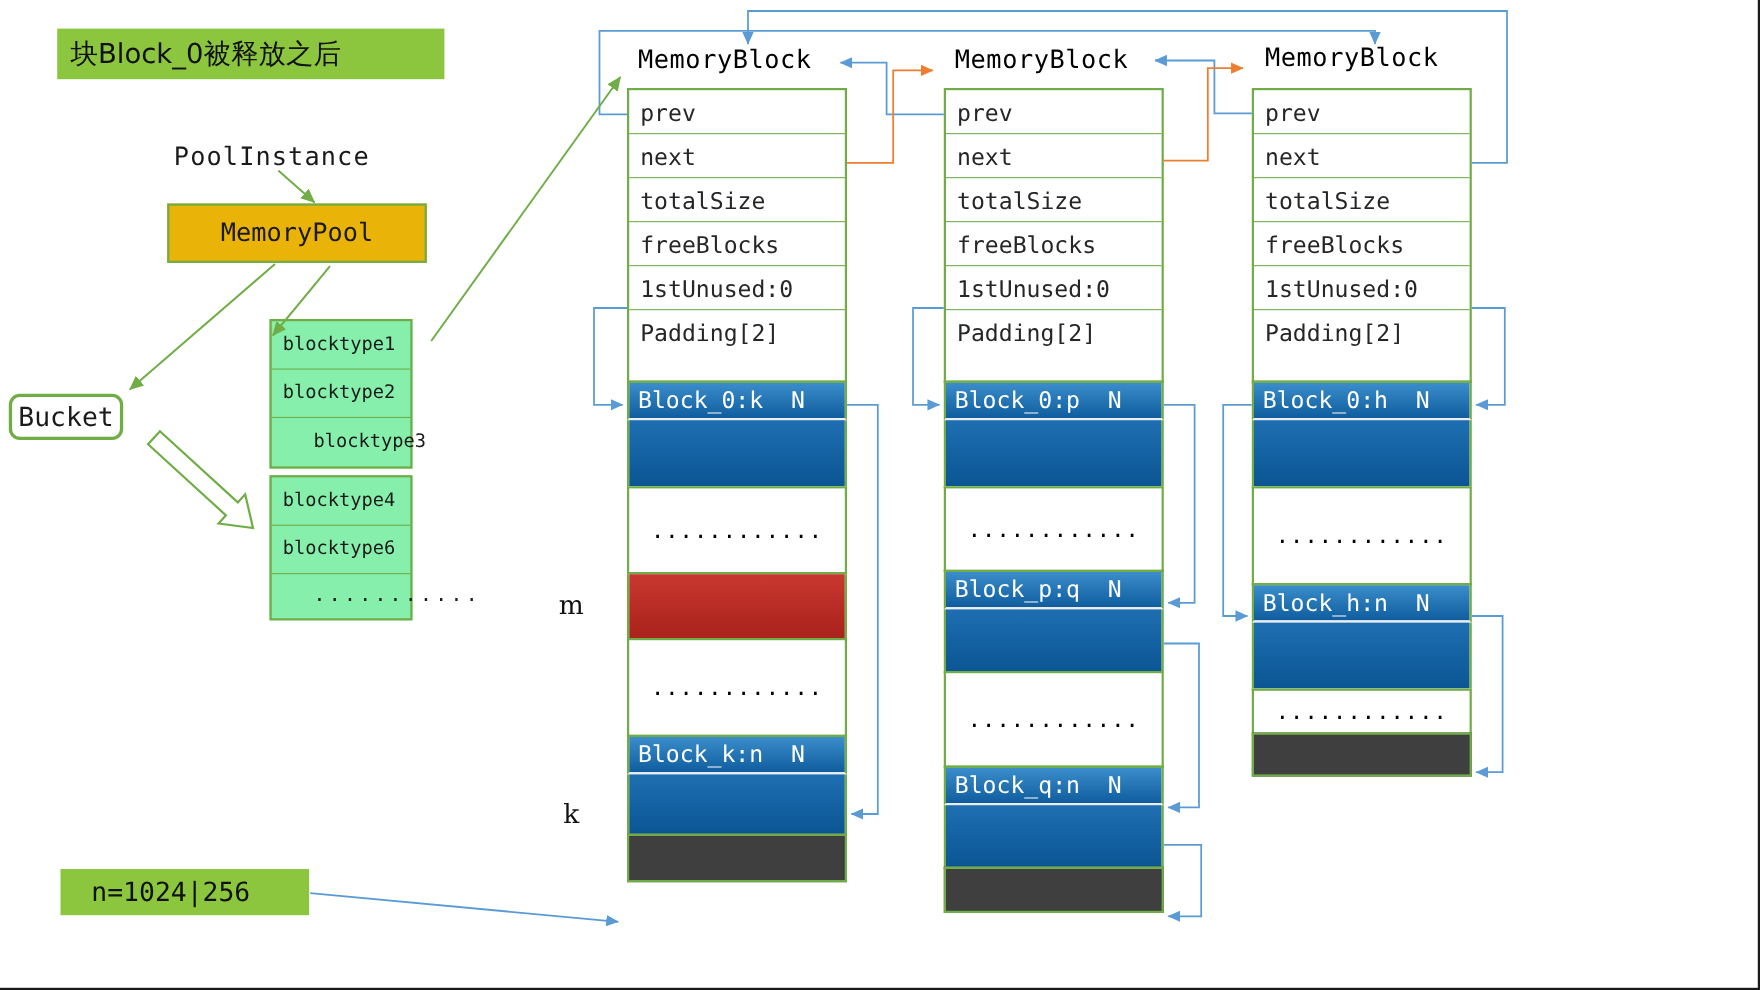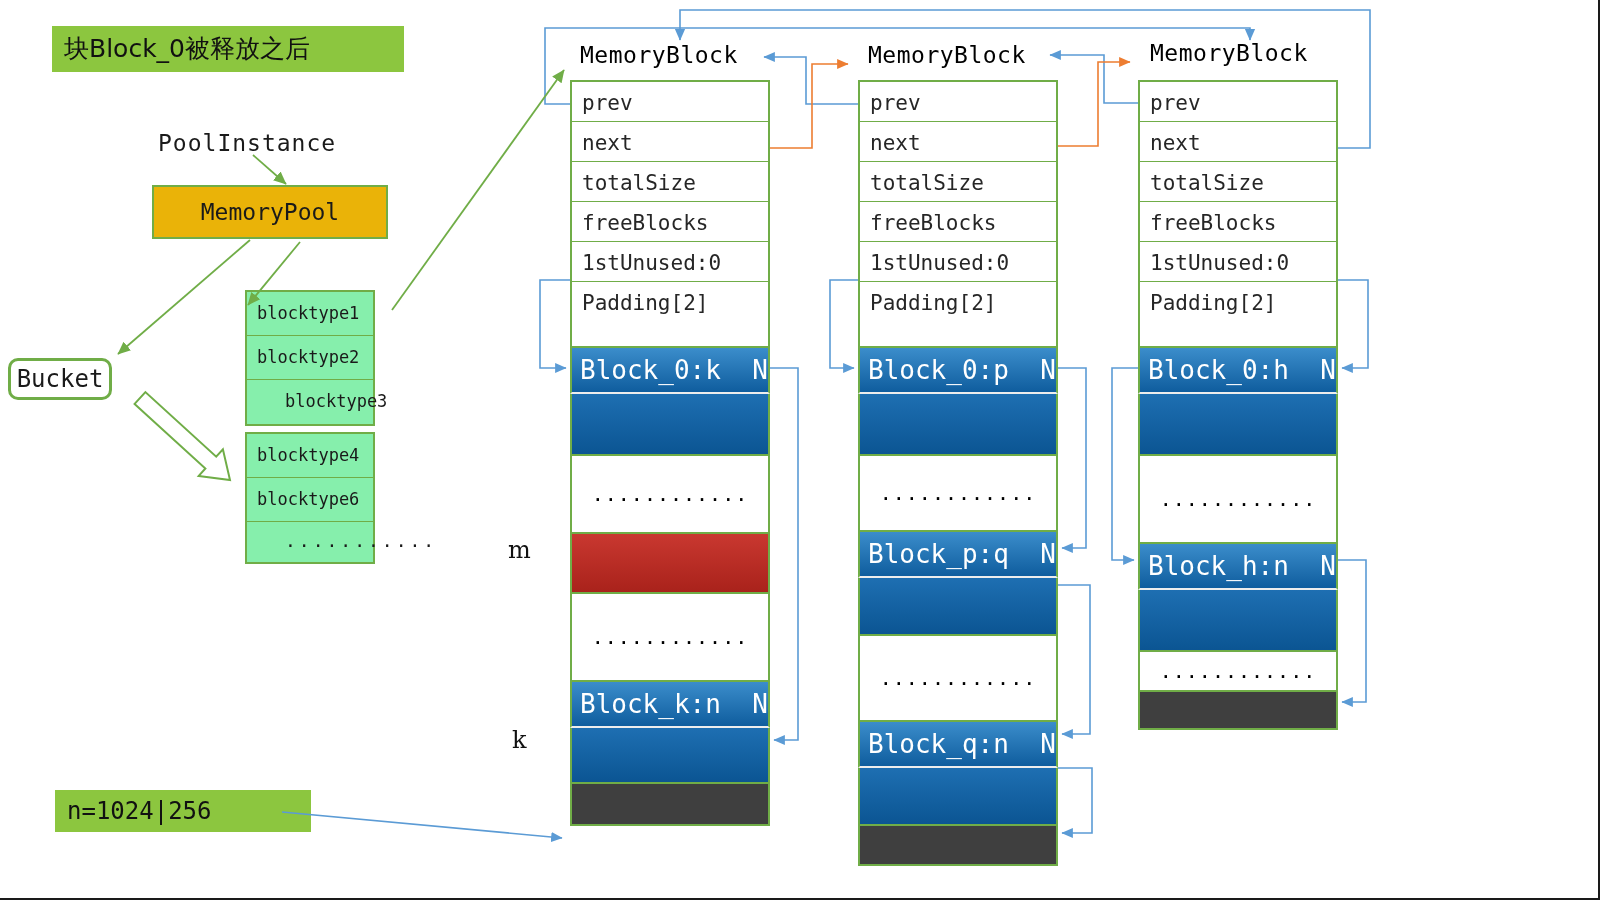--- a/index.html
+++ b/index.html
@@ -7,33 +7,33 @@
   }
   *{margin:0;padding:0;box-sizing:border-box;}
   body{background:#fff;font-family:"DejaVu Sans Mono","Liberation Mono",monospace;}
   .canvas{position:relative;width:1600px;height:900px;background:#fff;overflow:hidden;border-right:2px solid #1a1a1a;border-bottom:2px solid #1a1a1a;}
   .abs{position:absolute;}
   .green-box{background:var(--gf);color:#111;}
   .title-box{left:52px;top:26px;width:352px;height:46px;font-size:25px;line-height:46px;padding-left:12px;font-family:"DejaVu Sans","Liberation Sans",sans-serif;}
   .pool-instance{left:158px;top:130px;font-size:23px;letter-spacing:1px;color:#1a1a1a;text-align:center;}
   .memory-pool{left:152px;top:185px;width:236px;height:54px;border:2px solid var(--gl);display:flex;align-items:center;justify-content:center;font-size:23px;color:#1a1a1a;background:#eab308;}
   .bucket{left:8px;top:358px;width:104px;height:42px;border:3px solid var(--gl);border-radius:10px;display:flex;align-items:center;justify-content:center;font-size:24px;color:#1a1a1a;background:#fff;}
-  .n-box{left:55px;top:790px;width:256px;height:42px;font-size:24px;line-height:42px;padding-left:12px;}
+  .n-box{left:55px;top:790px;width:226px;height:42px;font-size:24px;line-height:42px;padding-left:28px;}
   .btlist{position:absolute;width:130px;border:2px solid var(--gl);background:#86efac;}
   .btrow{height:44px;line-height:42px;padding-left:10px;font-size:17px;color:#1a1a1a;border-bottom:1px solid var(--gl);}
   .btrow:last-child{border-bottom:none;margin-left:28px;}
   .btrow.dots{font-size:18px;letter-spacing:3px;height:40px;line-height:38px;}
   .row-label{position:absolute;font-family:"DejaVu Serif","Liberation Serif",serif;font-size:24px;color:#111;}
   .col-title{position:absolute;font-size:23px;color:#000;letter-spacing:.5px;}
   .memcol{position:absolute;width:200px;}
   .fields{width:200px;height:268px;border:2px solid var(--gl);background:#fff;}
   .field{height:40px;line-height:42px;padding-left:10px;font-size:21px;color:#262626;border-bottom:1px solid var(--gl);}
   .field:last-child{border-bottom:none;}
   .seg{width:200px;border:2px solid var(--gl);margin-top:-2px;}
-  .hdr{height:48px;display:flex;align-items:center;padding:0 8px;color:#fff;font-size:26px;white-space:pre;}
+  .hdr{height:36px;display:flex;align-items:center;padding:0 8px;color:#fff;font-size:21px;white-space:pre;}
   .hdr.blue{background:linear-gradient(180deg,#3B8DCB,#0F5D9E);border-bottom:2px solid #EDEDED;}
   .hdr.red{background:linear-gradient(180deg,#E05A50,#BF2F27);border-bottom:2px solid #EDEDED;}
   .bdy{margin-top:0;border-top:none;}
   .bdy.blue{background:linear-gradient(180deg,#1E6FB2,#0B5593);}
   .bdy.red{background:linear-gradient(180deg,#C93830,#A9221B);}
   .gap{background:#fff;display:flex;align-items:center;justify-content:center;font-size:20px;color:#000;letter-spacing:1px;}
   .footer{background:#3F3F3F;}
   .overlay{position:absolute;left:0;top:0;z-index:5;pointer-events:none;}
 </style>
 </head>

